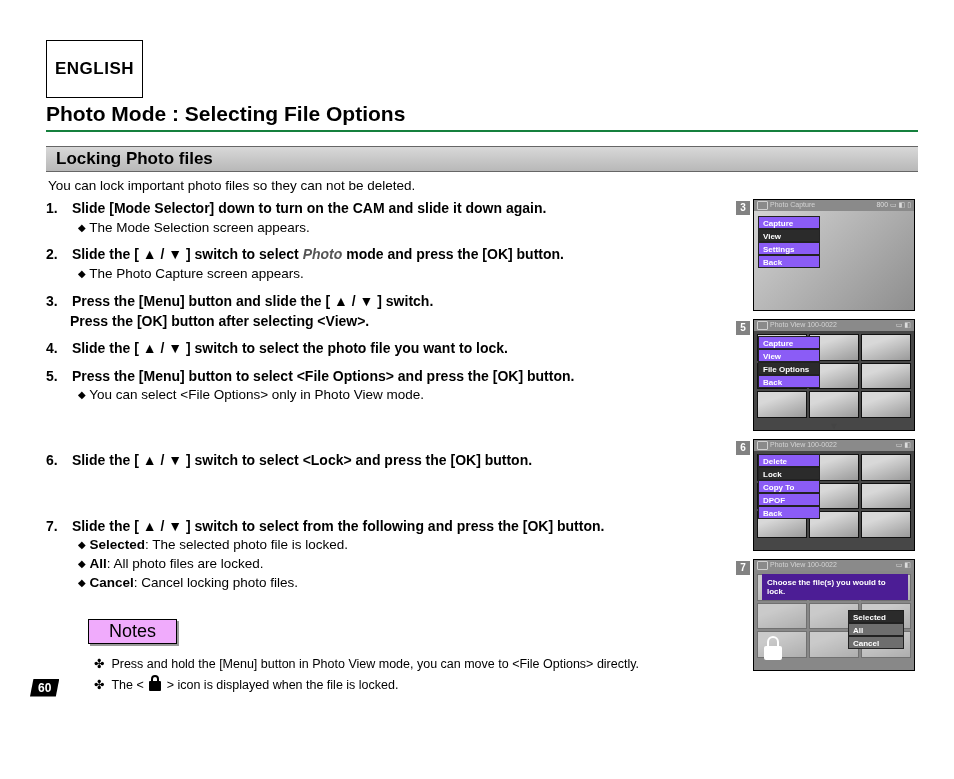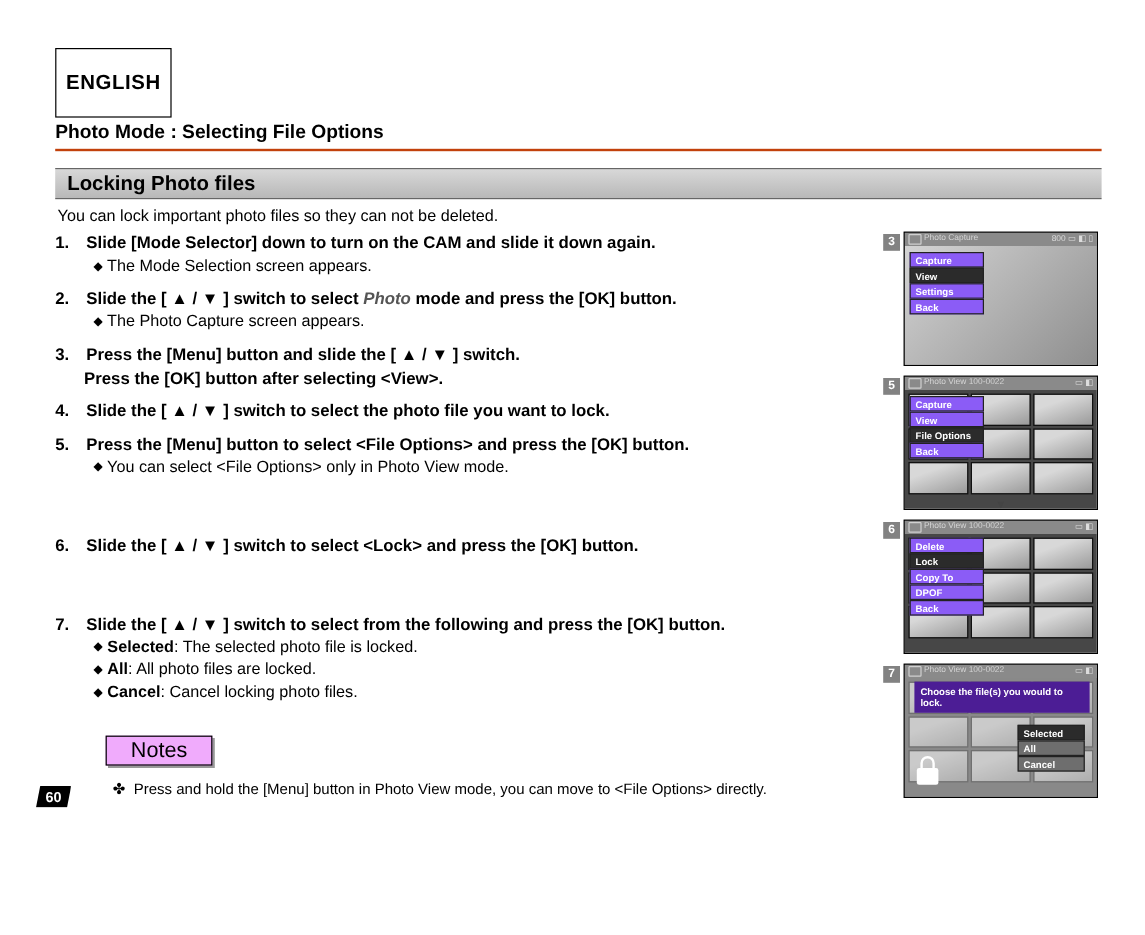--- a/index.html
+++ b/index.html
@@ -18,23 +18,23 @@
   }
   .lang-box {
     display: inline-block;
     border: 1.5px solid #000;
     padding: 18px 8px;
     font-weight: bold;
     font-size: 17px;
     letter-spacing: 0.5px;
   }
   .title {
-    font-size: 16px;
-    font-weight: bold;
-    border-bottom: 2px solid #c2410c;
+    font-size: 21px;
+    font-weight: bold;
+    border-bottom: 2px solid #15803d;
     margin: 4px 0 14px 0;
     padding-bottom: 4px;
   }
   .section-bar {
     background: linear-gradient(to bottom, #d8d8d8, #b8b8b8);
     border-top: 1px solid #666;
     border-bottom: 1px solid #666;
     font-size: 17px;
     font-weight: bold;
     padding: 2px 10px;
@@ -306,20 +306,21 @@
           <span class="step-title">Slide the [ ▲ / ▼ ] switch to select from the following and press the [OK] button.</span>
           <div class="sub-line"><span class="diamond">◆</span> <b>Selected</b><span>: The selected photo file is locked.</span></div>
           <div class="sub-line"><span class="diamond">◆</span> <b>All</b><span>: All photo files are locked.</span></div>
           <div class="sub-line"><span class="diamond">◆</span> <b>Cancel</b><span>: Cancel locking photo files.</span></div>
         </li>
       </ol>
 
       <div class="notes-box">Notes</div>
       <div class="notes-list">
         <div>✤ &nbsp;<span>Press and hold the [Menu] button in Photo View mode, you can move to &lt;File Options&gt; directly.</span></div>
+        <div>✤ &nbsp;<span>The &lt; </span><span class="lock-icon"></span><span> &gt; icon is displayed when the file is locked.</span></div>
       </div>
     </div>
 
     <div class="shots">
 
       <div class="shot-wrap">
         <div class="shot-num">3</div>
         <div class="shot">
           <div class="bg-photo"></div>
           <div class="header"><span>Photo Capture</span>

